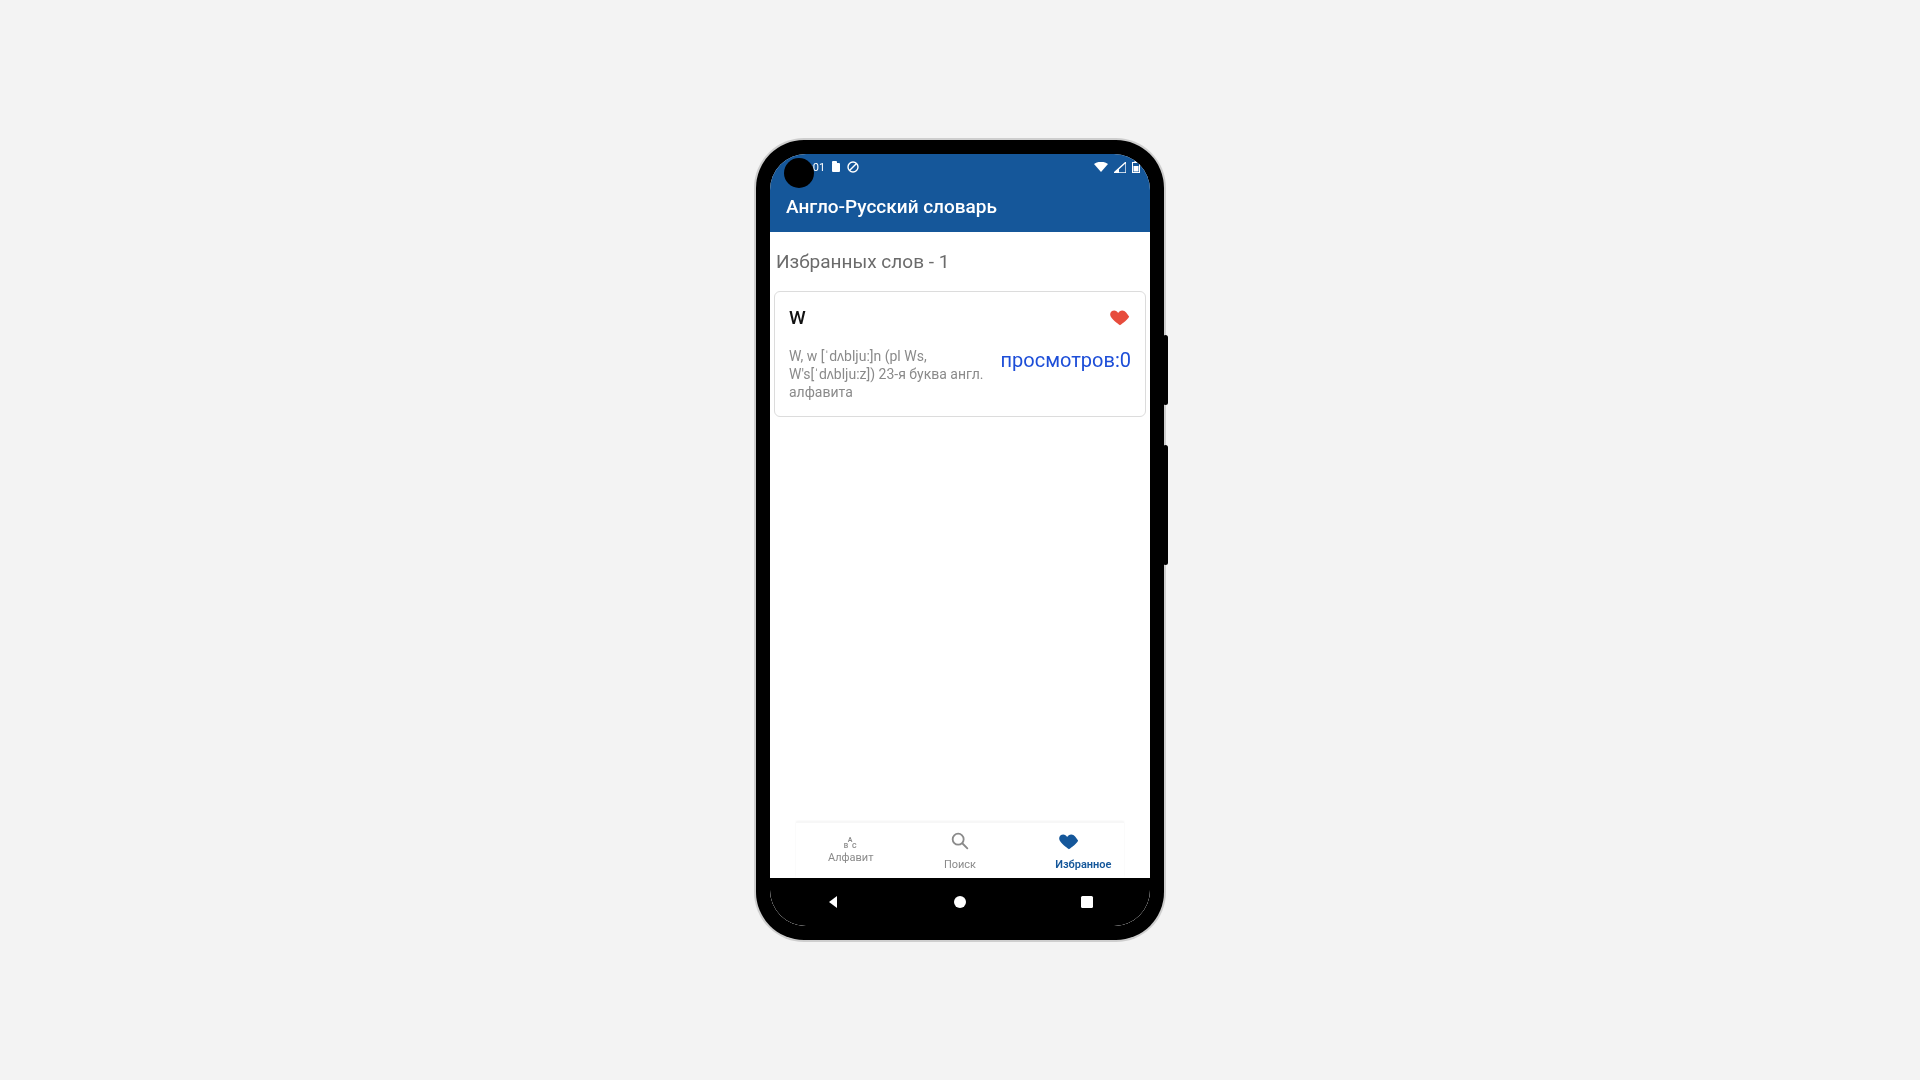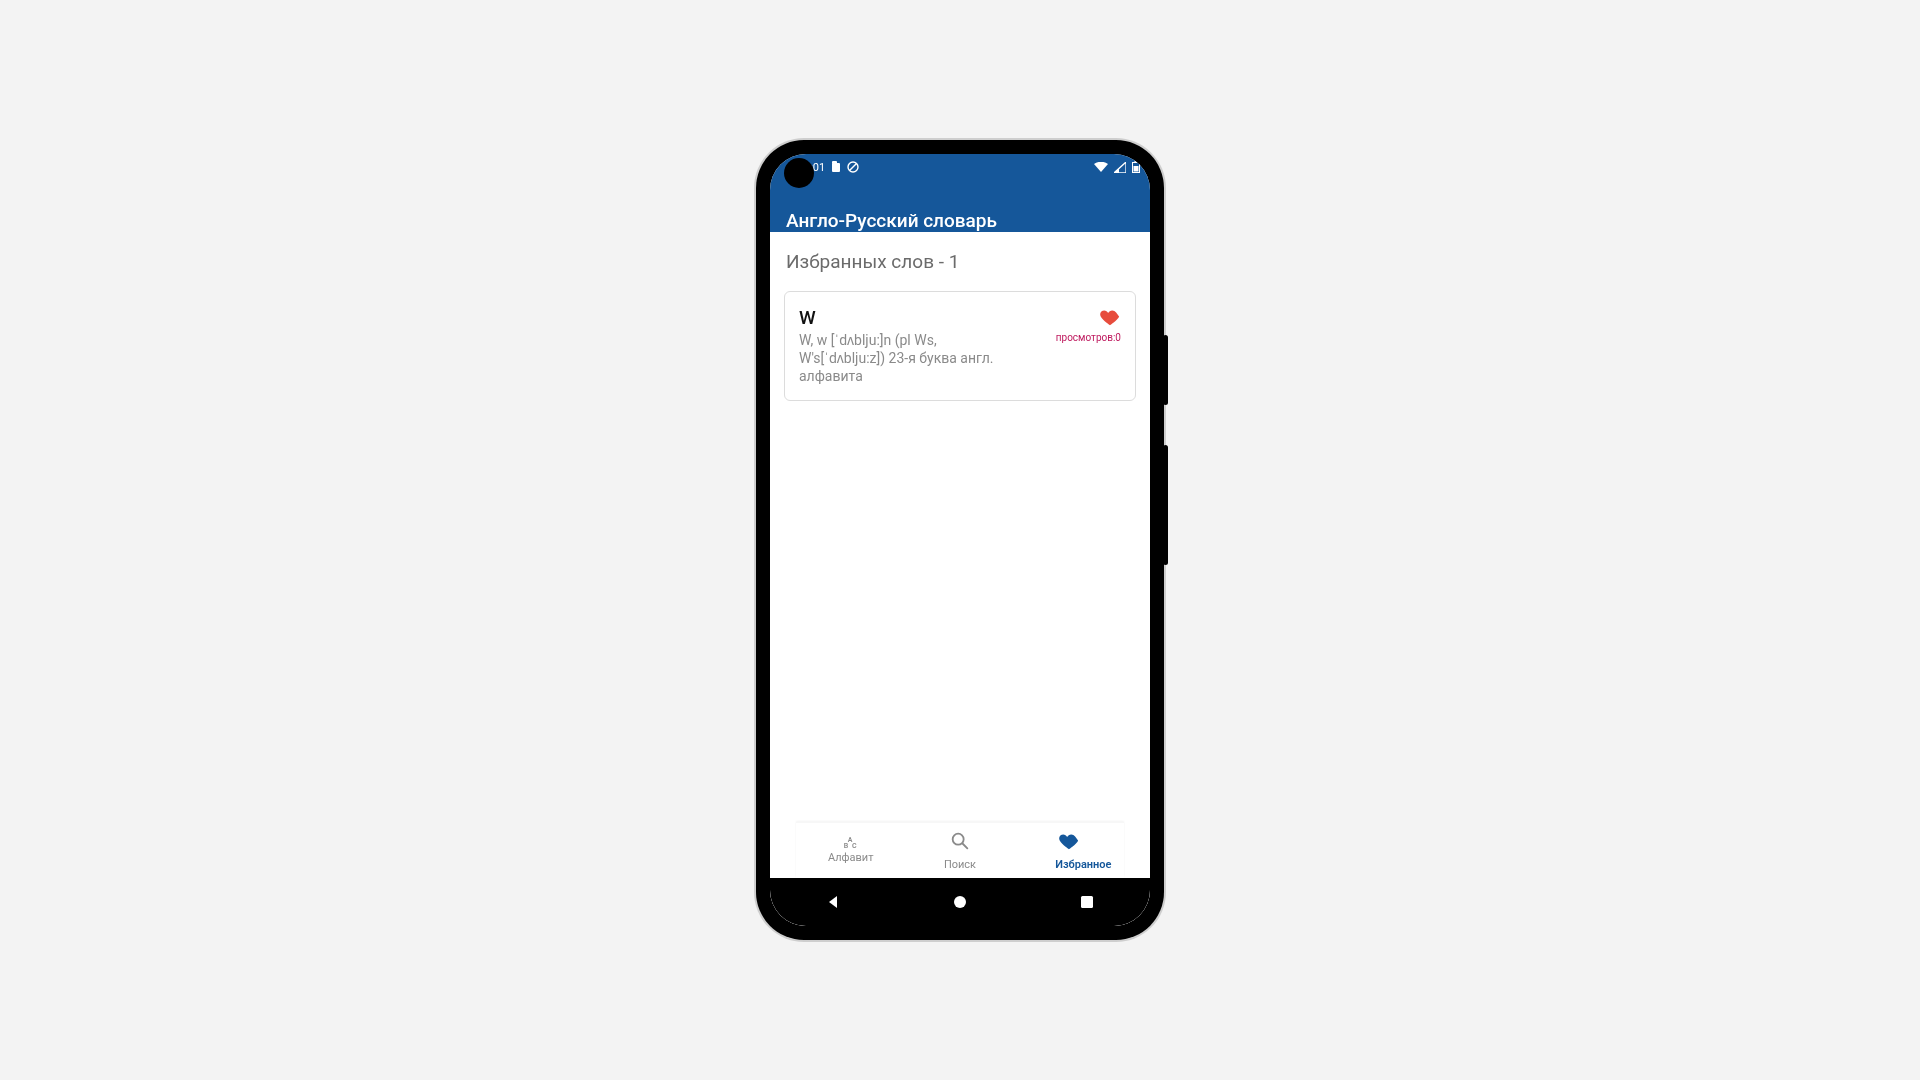--- a/index.html
+++ b/index.html
@@ -40,37 +40,37 @@
     height: 26px; background:#15579a;
     display:flex; align-items:center; justify-content:space-between;
     padding: 0 10px 0 34px;
     color:#fff; font-size:11px;
   }
   .statusbar .left, .statusbar .right { display:flex; align-items:center; gap:6px; }
   .statusbar svg { display:block; }
 
   .appbar {
     background:#15579a; color:#fff;
-    height: 52px; display:flex; align-items:flex-end;
+    height: 52px; display:flex; align-items:center;
     padding: 0 16px; font-size:19px; font-weight:500;
   }
 
-  .content { flex:1; background:#fff; padding: 14px 14px; overflow:hidden; }
+  .content { flex:1; background:#fff; padding: 14px 4px; overflow:hidden; }
   .count { color:#6b6b6b; font-size:19px; margin: 4px 0 18px 2px; }
 
   .card {
     border:1px solid #dcdcdc; border-radius:6px;
     padding: 14px 14px 14px 14px;
   }
   .card-top { display:flex; align-items:flex-start; justify-content:space-between; }
   .word { font-size:19px; font-weight:500; color:#111; }
   .heart svg { width:22px; height:22px; }
-  .card-bottom { display:flex; justify-content:space-between; align-items:flex-start; gap:14px; }
+  .card-bottom { display:flex; justify-content:space-between; align-items:flex-start; gap:14px; margin-top:16px; }
   .definition { color:#8a8a8a; font-size:14px; line-height:1.28; max-width:200px; }
-  .views { color:#be185d; font-size:10px; white-space:nowrap; }
+  .views { color:#1d4ed8; font-size:20px; white-space:nowrap; }
 
   .bottomnav {
     position:absolute; left:26px; right:26px; bottom:48px;
     height:56px; background:#fff;
     display:flex;
     box-shadow: 0 -1px 2px rgba(0,0,0,0.05);
     border-top:1px solid rgba(0,0,0,0.03);
   }
   .nav-item { flex:1; display:flex; flex-direction:column; align-items:center; justify-content:center; gap:2px; cursor:pointer; }
   .nav-item .lbl { font-size:11px; color:#8a8a8a; }

